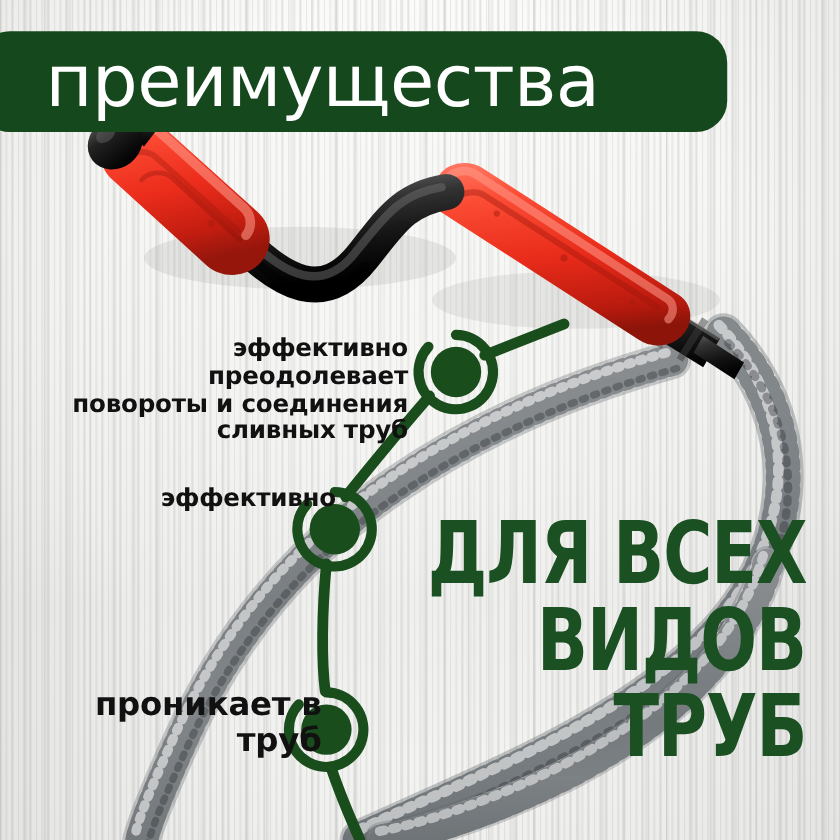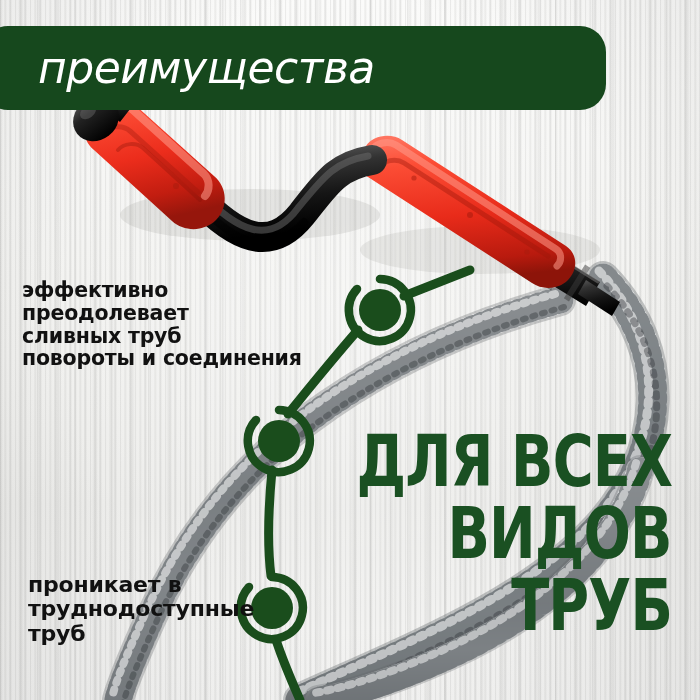--- a/index.html
+++ b/index.html
@@ -37,33 +37,33 @@
     background:radial-gradient(ellipse at 50% 45%, rgba(255,255,255,.35) 0%, rgba(255,255,255,0) 58%, rgba(110,110,108,.13) 100%);}
 
   
   .banner{
     position:absolute;left:-18px;top:26px;width:624px;height:84px;
     background:#16481d;border-radius:26px;
     display:flex;align-items:center;
   }
   .banner-text{
     margin-left:56px;color:#ffffff;
-    font-size:44px;line-height:60px;font-weight:400;letter-spacing:-.5px;
-    white-space:nowrap;font-family:"DejaVu Sans", sans-serif;font-style:italic;
+    font-size:60px;line-height:60px;font-weight:400;letter-spacing:-.5px;
+    white-space:nowrap;font-family:"DejaVu Sans", sans-serif;
   }
 
   
   .art{position:absolute;left:0;top:0;width:700px;height:700px;}
 
   
-  .bullet{position:absolute;text-align:left;color:#111111;font-weight:bold;
+  .bullet{position:absolute;text-align:right;color:#111111;font-weight:bold;
      font-family:"DejaVu Sans", sans-serif;line-height:1.11;letter-spacing:-.2px;}
   .b1{left:22px;top:279px;width:318px;font-size:20.5px;}
   .b2{left:50px;top:404px;width:230px;font-size:20.5px;}
-  .b3{left:28px;top:573px;width:240px;font-size:22px;}
+  .b3{left:28px;top:573px;width:240px;font-size:27px;}
 
   
   .headline{position:absolute;right:28px;color:#1a5022;text-align:right;
     font-family:"DejaVu Sans Condensed","Liberation Sans Narrow","Liberation Sans",sans-serif;
     font-weight:bold;line-height:.92;letter-spacing:-1px;
     transform:scaleX(.86);transform-origin:100% 50%;}
   .hl1{top:428px;font-size:72px;}
   .hl2{top:500px;font-size:72px;}
   .hl3{top:572px;font-size:72px;}
 </style>
@@ -206,28 +206,28 @@
       <path d="M272,577 A31,31 0 1,1 249,587" fill="none" stroke="#1a4d1c" stroke-width="8.5" stroke-linecap="round"></path>
     </g>
   </svg>
 
   <div class="banner">
     <div class="banner-text">преимущества</div>
   </div>
 
   <div class="bullet b1">
     <div>эффективно преодолевает</div>
+    <div>повороты и соединения</div>
     <div>сливных труб</div>
-    <div>повороты и соединения</div>
   </div>
   <div class="bullet b2">
+    <div>эффективно</div>
   </div>
   <div class="bullet b3">
     <div>проникает в</div>
-    <div>труднодоступные</div>
     <div>труб</div>
   </div>
 
   <div class="headline hl1">ДЛЯ ВСЕХ</div>
   <div class="headline hl2">ВИДОВ</div>
   <div class="headline hl3">ТРУБ</div>
 
 </div>
 
 </body></html>

